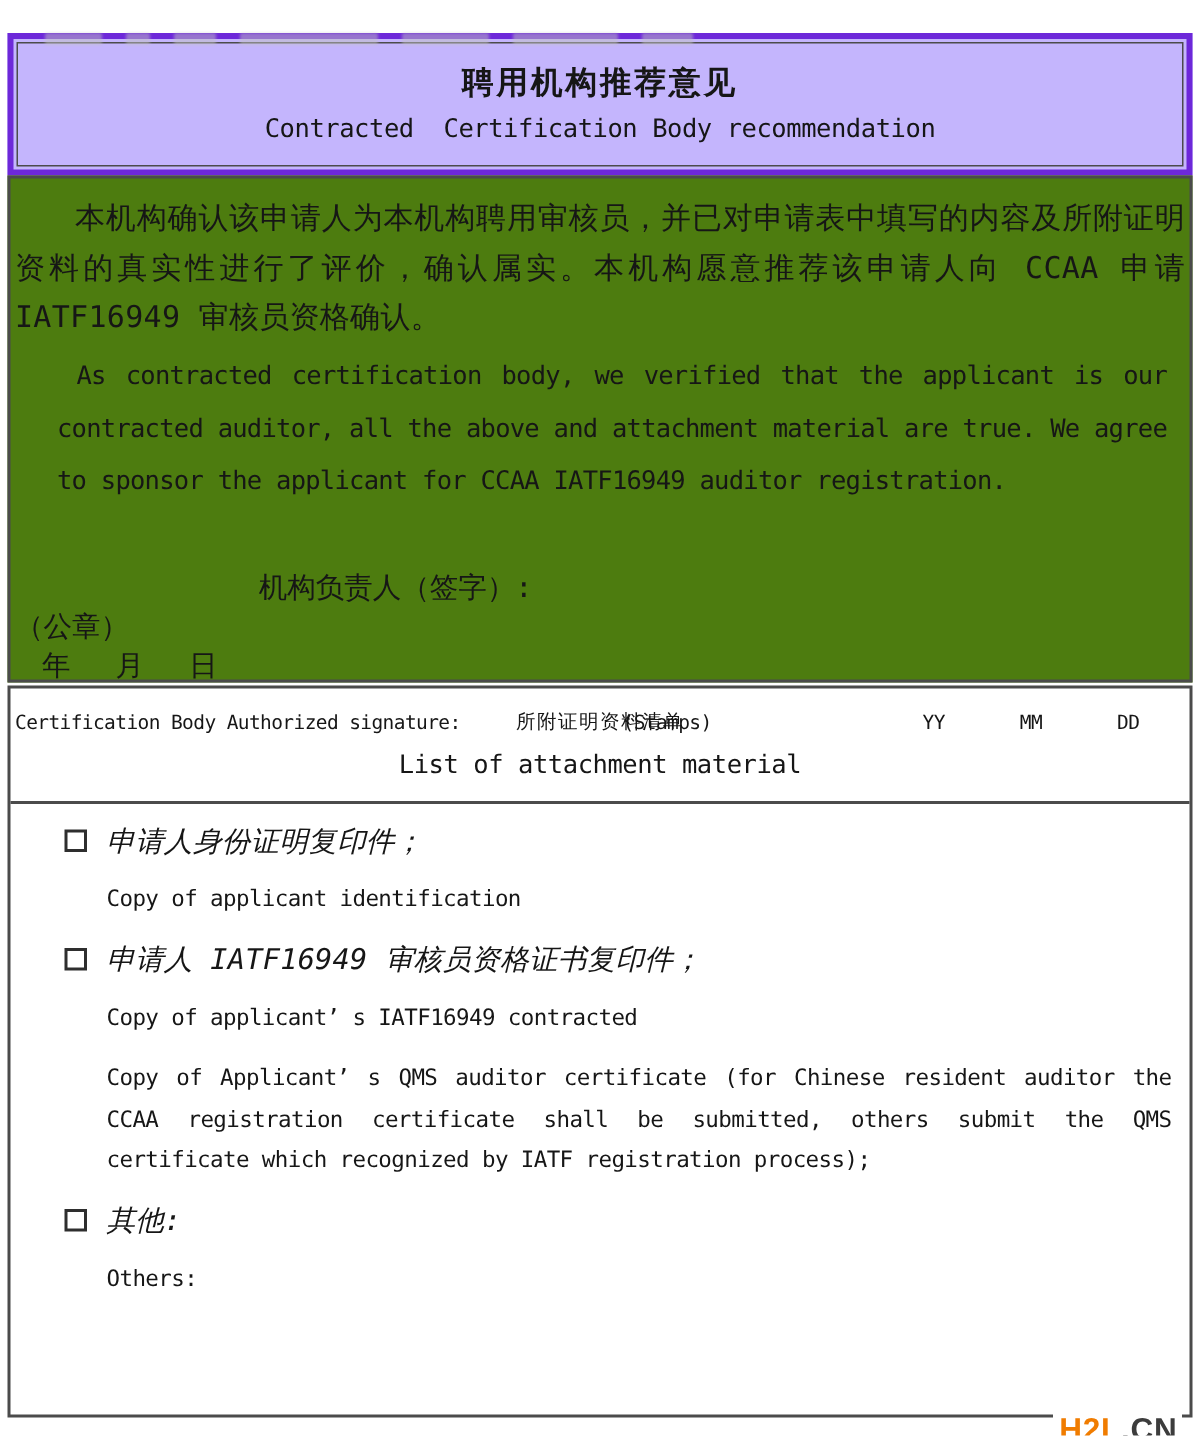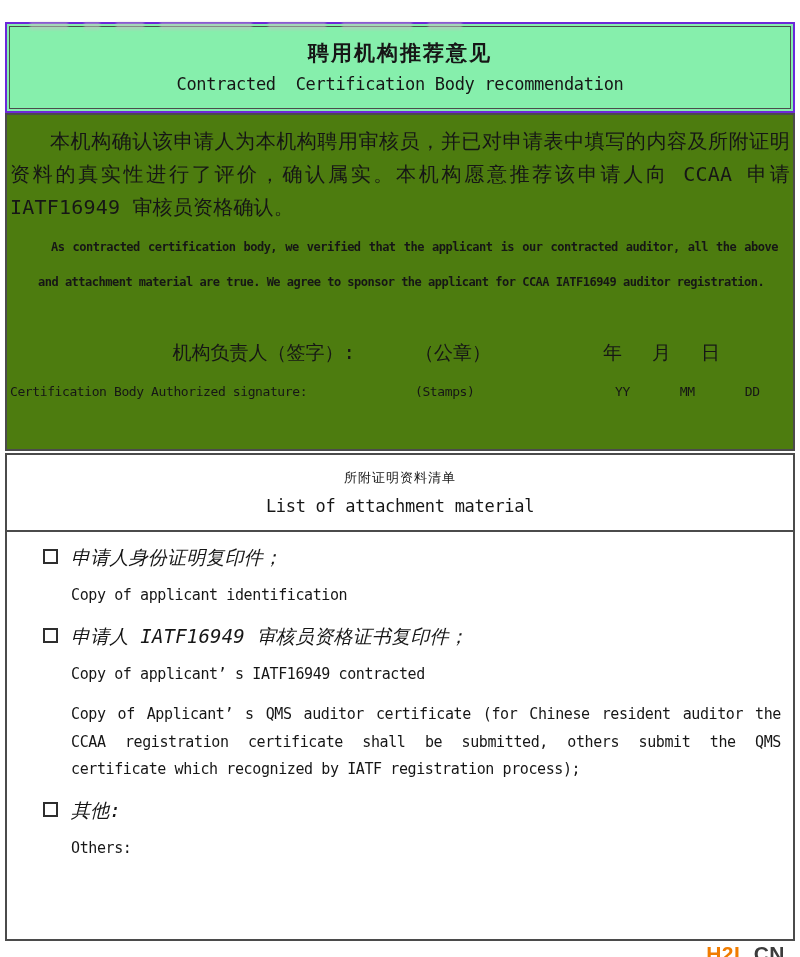--- a/index.html
+++ b/index.html
@@ -15,33 +15,33 @@
 
   
   .remnant { position: absolute; top: 0; left: 30px; height: 9px; display: flex; gap: 16px; opacity: .5; filter: blur(1px); }
   .remnant i { display: block; background: #c2c2c2; height: 8px; border-radius: 1px; }
   .remnant i:nth-child(1){width:38px;} .remnant i:nth-child(2){width:16px;}
   .remnant i:nth-child(3){width:28px;} .remnant i:nth-child(4){width:92px;}
   .remnant i:nth-child(5){width:58px;} .remnant i:nth-child(6){width:70px;}
   .remnant i:nth-child(7){width:34px;}
 
   
-  .sec1-hdr { margin: 22px 5px 0 5px; border: 2px solid #6d28d9; padding: 2px; background: #86efac; }
+  .sec1-hdr { margin: 22px 5px 0 5px; border: 4px solid #6d28d9; padding: 2px; background: #c4b5fd; }
   .sec1-hdr-inner { border: 1px solid #4b4b4b; text-align: center; padding: 13px 0 13px 0; }
   .title-zh { font-size: 21px; font-weight: bold; letter-spacing: 2px; line-height: 27px; }
   .title-en { font-size: 17px; line-height: 21px; margin-top: 7px; white-space: pre-wrap; letter-spacing: -0.3px; }
 
   
   .sec1-body { margin: 0 5px; border: 2px solid #4b4b4b; border-top-width: 2px; height: 338px; padding: 8px 3px 0 3px; background: #4d7c0f; }
   .zh-para { font-size: 20px; line-height: 33px; margin: 2px 0 0 0; text-indent: 2em; text-align: justify; letter-spacing: 0.2px; }
-  .en-para { font-size: 12px; line-height: 35px; margin: 6px 0 0 0; padding: 0 12px 0 28px; text-indent: 13px; text-align: justify; letter-spacing: -0.5px; font-weight: bold; }
+  .en-para { font-size: 17px; line-height: 35px; margin: 6px 0 0 0; padding: 0 12px 0 28px; text-indent: 13px; text-align: justify; letter-spacing: -0.5px; }
 
   .sig { margin-top: 40px; }
   .sig-row { display: flex; align-items: baseline; }
-  .sig-row.zh { font-size: 19px; }
+  .sig-row.zh { font-size: 19px; flex-direction: column; }
   .sig-row.en { font-size: 13px; margin-top: 18px; letter-spacing: -0.4px; }
   .sig-label { width: 405px; flex: 0 0 auto; }
   .sig-row.zh .sig-label { text-align: right; padding-right: 60px; }
   .sig-row.en .sig-label { text-align: left; padding-left: 0; }
   .sig-stamp { width: 170px; flex: 0 0 auto; text-align: left; }
   .sig-date { flex: 1; display: flex; }
   .sig-row.zh .sig-date { padding-left: 18px; gap: 30px; }
   .sig-row.en .sig-date { padding-left: 30px; gap: 50px; }
 
   

